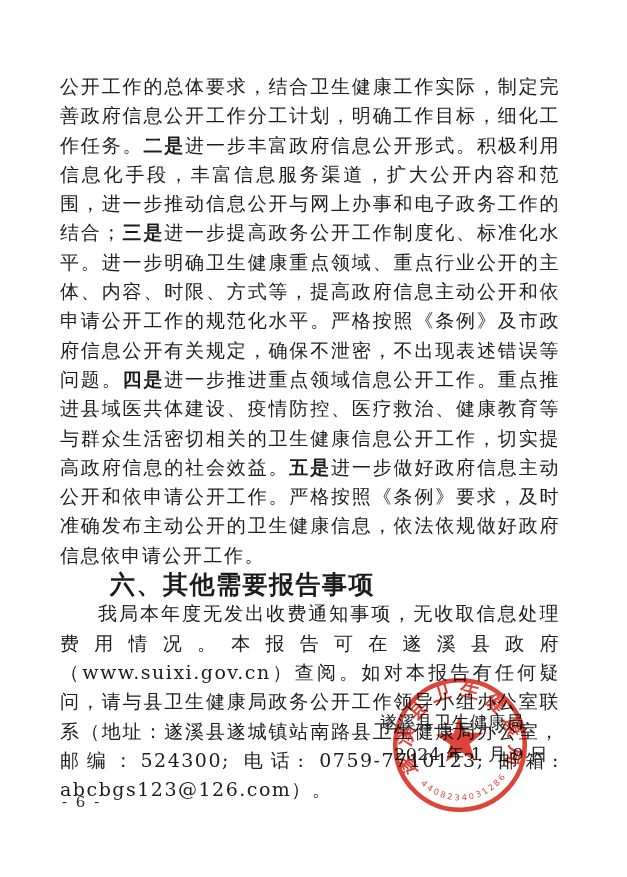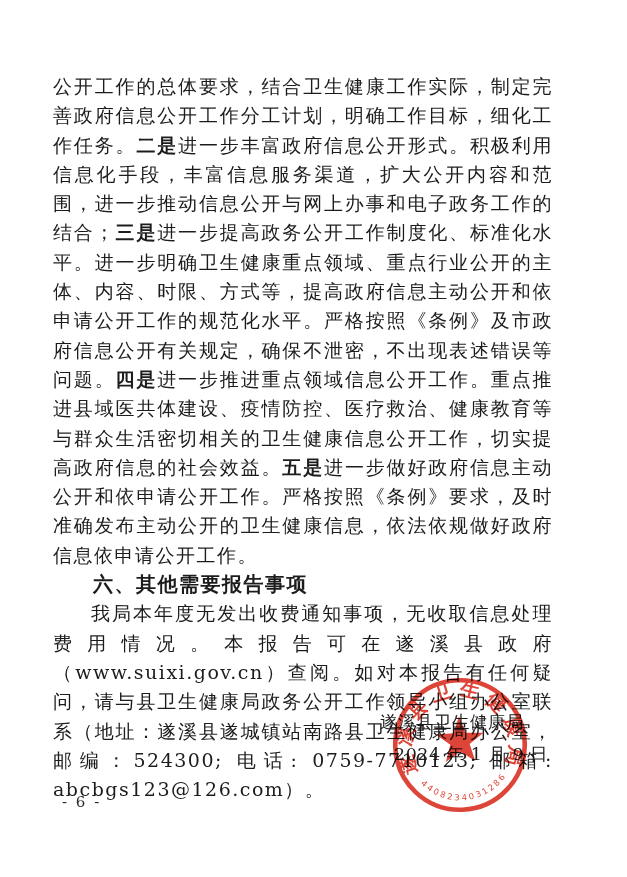--- a/index.html
+++ b/index.html
@@ -7,37 +7,37 @@
     position: relative;
     width: 627px;
     height: 877px;
     background: #ffffff;
     overflow: hidden;
     font-family: "DejaVu Serif", serif;
     color: #1c1c1c;
   }
   .body-text {
     position: absolute;
-    left: 53px;
+    left: 60px;
     top: 72px;
     width: 500px;
     font-size: 19px;
     line-height: 29.3px;
     letter-spacing: 1.5px;
     text-align: justify;
   }
   .body-text p { margin: 0; }
   .run-bold {
     font-weight: 700;
     font-family: "DejaVu Sans", sans-serif;
   }
   .section-heading {
     margin: 0;
     text-indent: 2em;
-    font-size: 20px;
+    font-size: 25px;
     font-weight: 700;
     font-family: "DejaVu Sans", sans-serif;
     line-height: 29.3px;
     letter-spacing: 1.5px;
   }
   .para-indent { text-indent: 2em; }
   .signature-org {
     position: absolute;
     left: 380px;
     top: 710px;

